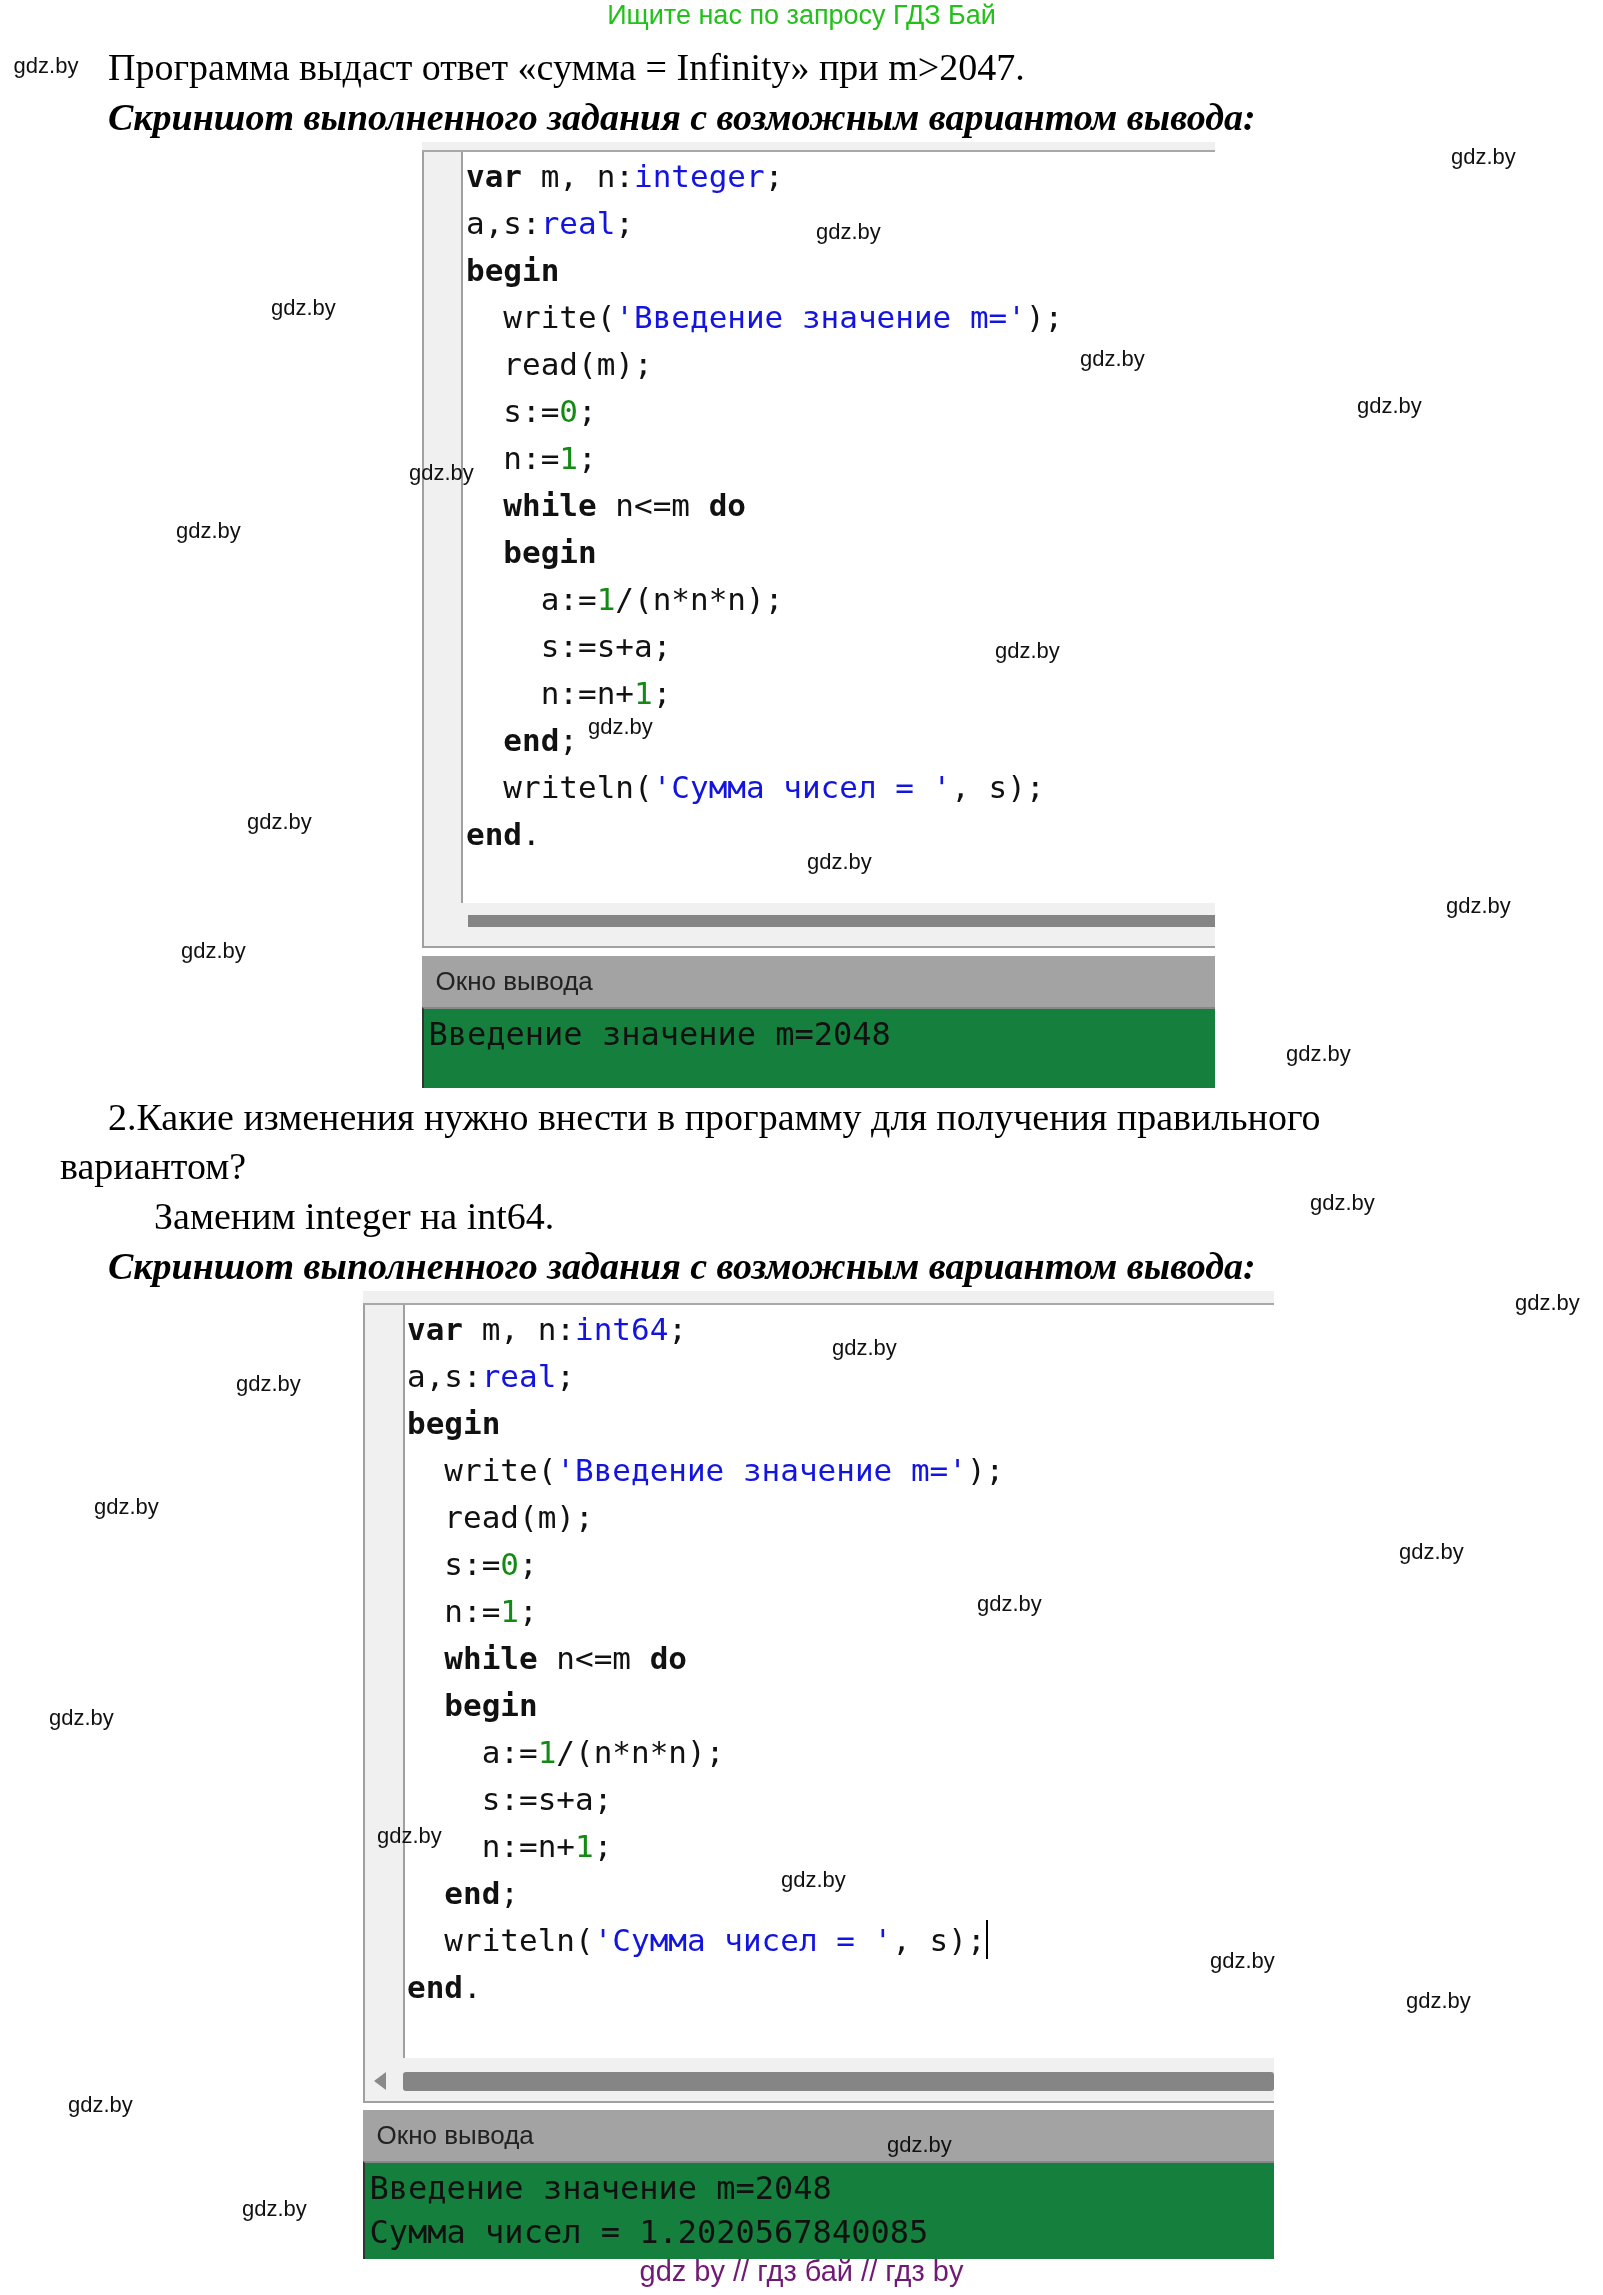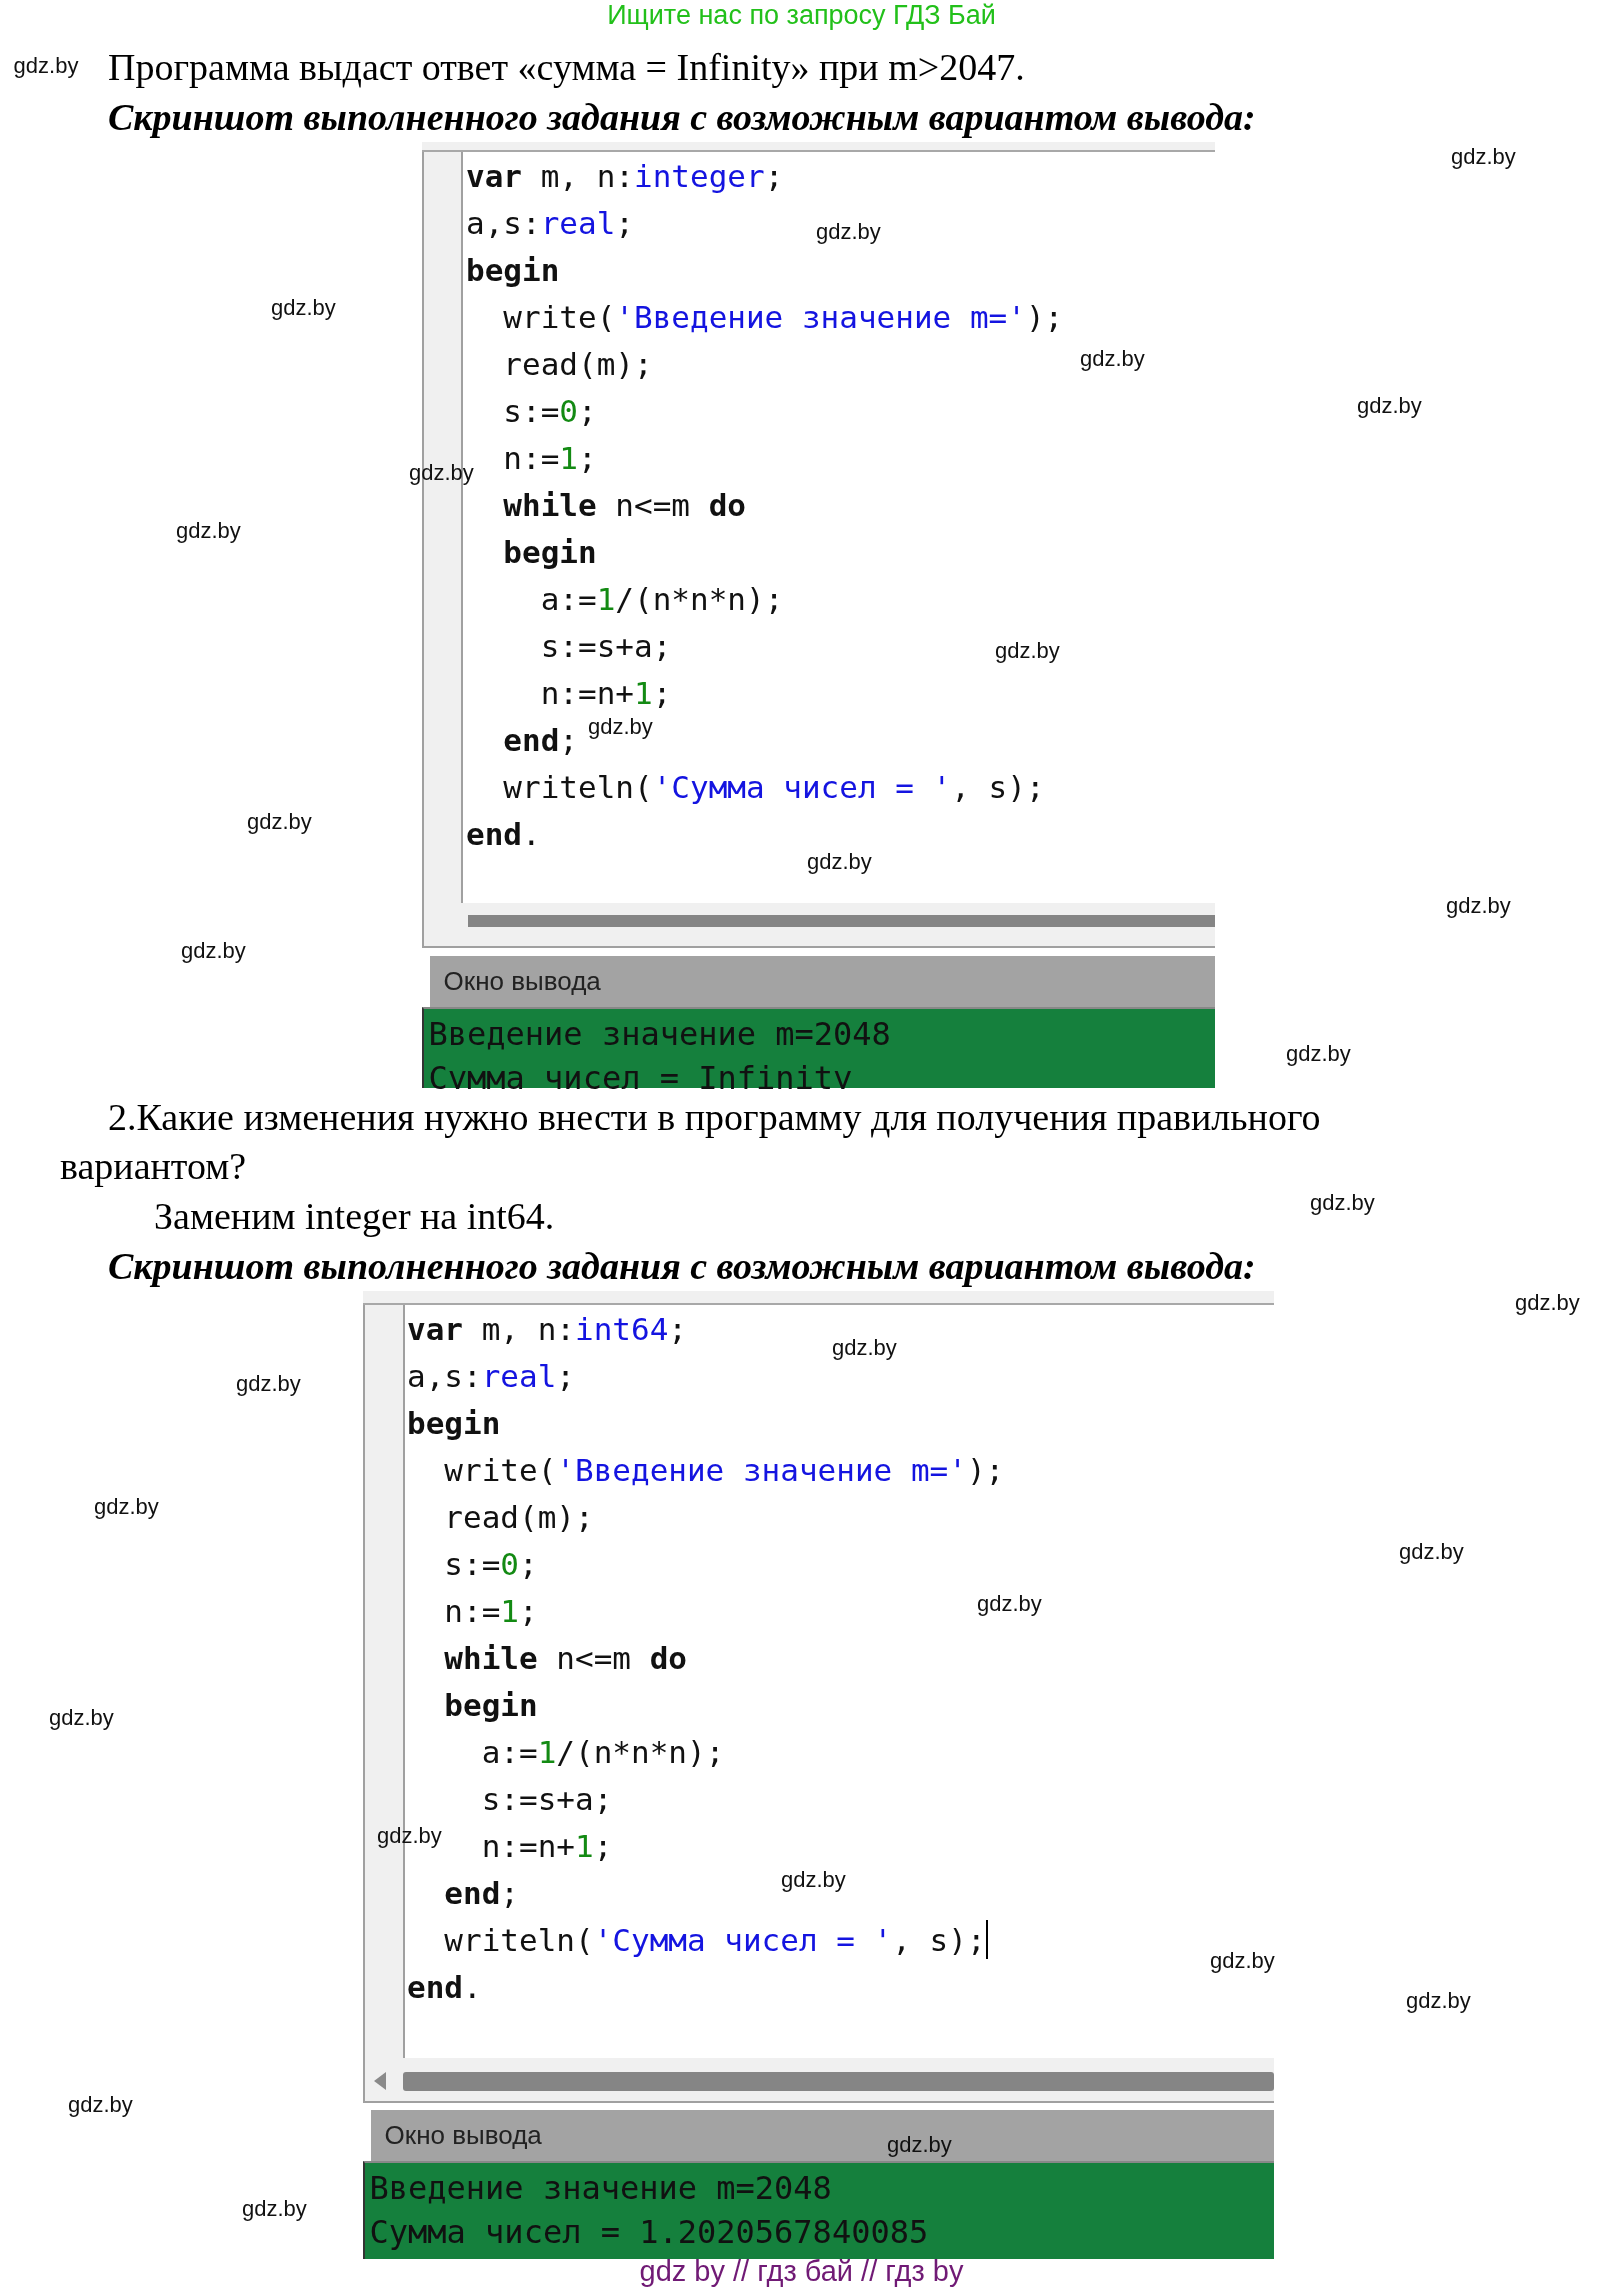--- a/index.html
+++ b/index.html
@@ -18,21 +18,21 @@
   .ide .tabstrip { position:absolute; left:0; top:0; right:0; height:7.5px; background:#f0f0f0; border-bottom:2.3px solid #a8a8a8; }
   .ide .gutter { position:absolute; left:0; width:41px; background:#f0f0f0; border-left:2.3px solid #a0a0a0; border-right:2.3px solid #a0a0a0; box-sizing:border-box; }
   .ide .code { position:absolute; font-family:"DejaVu Sans Mono", monospace; font-size:31px; line-height:47px; white-space:pre; color:#111; }
   .code .kw { font-weight:bold; color:#111; }
   .code .ty { color:#1414e0; }
   .code .st { color:#1414e0; }
   .code .nm { color:#138a13; }
   .ide .hscroll { position:absolute; left:0; right:0; background:#f0f0f0; border-left:2.3px solid #a0a0a0; border-bottom:2.3px solid #a0a0a0; box-sizing:border-box; }
   .ide .hscroll .thumb { position:absolute; background:#858585; border-radius:3px; }
   .ide .hscroll .arrow { position:absolute; width:0; height:0; border-top:9px solid transparent; border-bottom:9px solid transparent; border-right:12px solid #8a8a8a; }
-  .ide .outhead { position:absolute; left:8px; right:0; background:#a3a3a3; font-family:"Liberation Sans", sans-serif; font-size:26px; color:#222; box-sizing:border-box; padding-left:13.6px; }
+  .ide .outhead { position:absolute; left:0; right:0; background:#a3a3a3; font-family:"Liberation Sans", sans-serif; font-size:26px; color:#222; box-sizing:border-box; padding-left:13.6px; }
   .ide .outbody { position:absolute; left:0; right:0; background:#15803d; border-left:2.3px solid #555; border-top:2.3px solid #888; box-sizing:border-box; }
   .ide .outtext { position:absolute; left:4.5px; font-family:"DejaVu Sans Mono", monospace; font-size:32px; line-height:44px; white-space:pre; color:#111; }
   .caret { display:inline-block; width:2.3px; height:39px; background:#000; vertical-align:-7.5px; }
 </style>
 </head>
 <body>
 
 <div class="banner">Ищите нас по запросу ГДЗ Бай</div>
 
 <div class="para" style="left:108px; top:45px;">Программа выдаст ответ «сумма = Infinity» при m&gt;2047.</div>
@@ -42,21 +42,21 @@
   <div class="tabstrip"></div>
   <div class="gutter" style="top:9.8px; height:754px;"></div>
   <div class="code" style="left:44px; top:10.6px;"><div><span class="kw">var</span><span class="pl"> m, n:</span><span class="ty">integer</span><span class="pl">;</span></div><div><span class="pl">a,s:</span><span class="ty">real</span><span class="pl">;</span></div><div><span class="kw">begin</span></div><div>  <span class="pl">write(</span><span class="st">'Введение значение m='</span><span class="pl">);</span></div><div>  <span class="pl">read(m);</span></div><div>  <span class="pl">s:=</span><span class="nm">0</span><span class="pl">;</span></div><div>  <span class="pl">n:=</span><span class="nm">1</span><span class="pl">;</span></div><div>  <span class="kw">while</span><span class="pl"> n&lt;=m </span><span class="kw">do</span></div><div>  <span class="kw">begin</span></div><div>    <span class="pl">a:=</span><span class="nm">1</span><span class="pl">/(n*n*n);</span></div><div>    <span class="pl">s:=s+a;</span></div><div>    <span class="pl">n:=n+</span><span class="nm">1</span><span class="pl">;</span></div><div>  <span class="kw">end</span><span class="pl">;</span></div><div>  <span class="pl">writeln(</span><span class="st">'Сумма чисел = '</span><span class="pl">, s);</span></div><div><span class="kw">end</span><span class="pl">.</span></div></div>
   <div class="hscroll" style="top:761px; height:45px;">
     <div class="thumb" style="left:44px; top:12px; right:0; height:12px; border-radius:0;"></div>
   </div>
   <div class="outhead" style="top:814px; height:51px; line-height:51px;">
     <span>Окно вывода</span>
   </div>
   <div class="outbody" style="top:865px; height:81px; border-left-color:#333;">
-    <div class="outtext" style="top:3px;"><div>Введение значение m=2048</div><div>Сумма чисел = Infinity</div></div>
+    <div class="outtext" style="top:3px;"><div>Введение значение m=2048</div></div>
   </div>
 </div>
 
 <div class="para" style="left:108px; top:1095px;">2.Какие изменения нужно внести в программу для получения правильного</div>
 <div class="para" style="left:60px; top:1144px;">вариантом?</div>
 <div class="para" style="left:108px; top:1194px;margin-left:46px;">Заменим integer на int64.</div>
 <div class="para italic" style="left:108px; top:1244px;">Скриншот выполненного задания с возможным вариантом вывода:</div>
 
 <div class="ide" id="ide2" style="left:363px; top:1291px; width:911px; height:968px;">
   <div class="tabstrip" style="height:12px;"></div>

